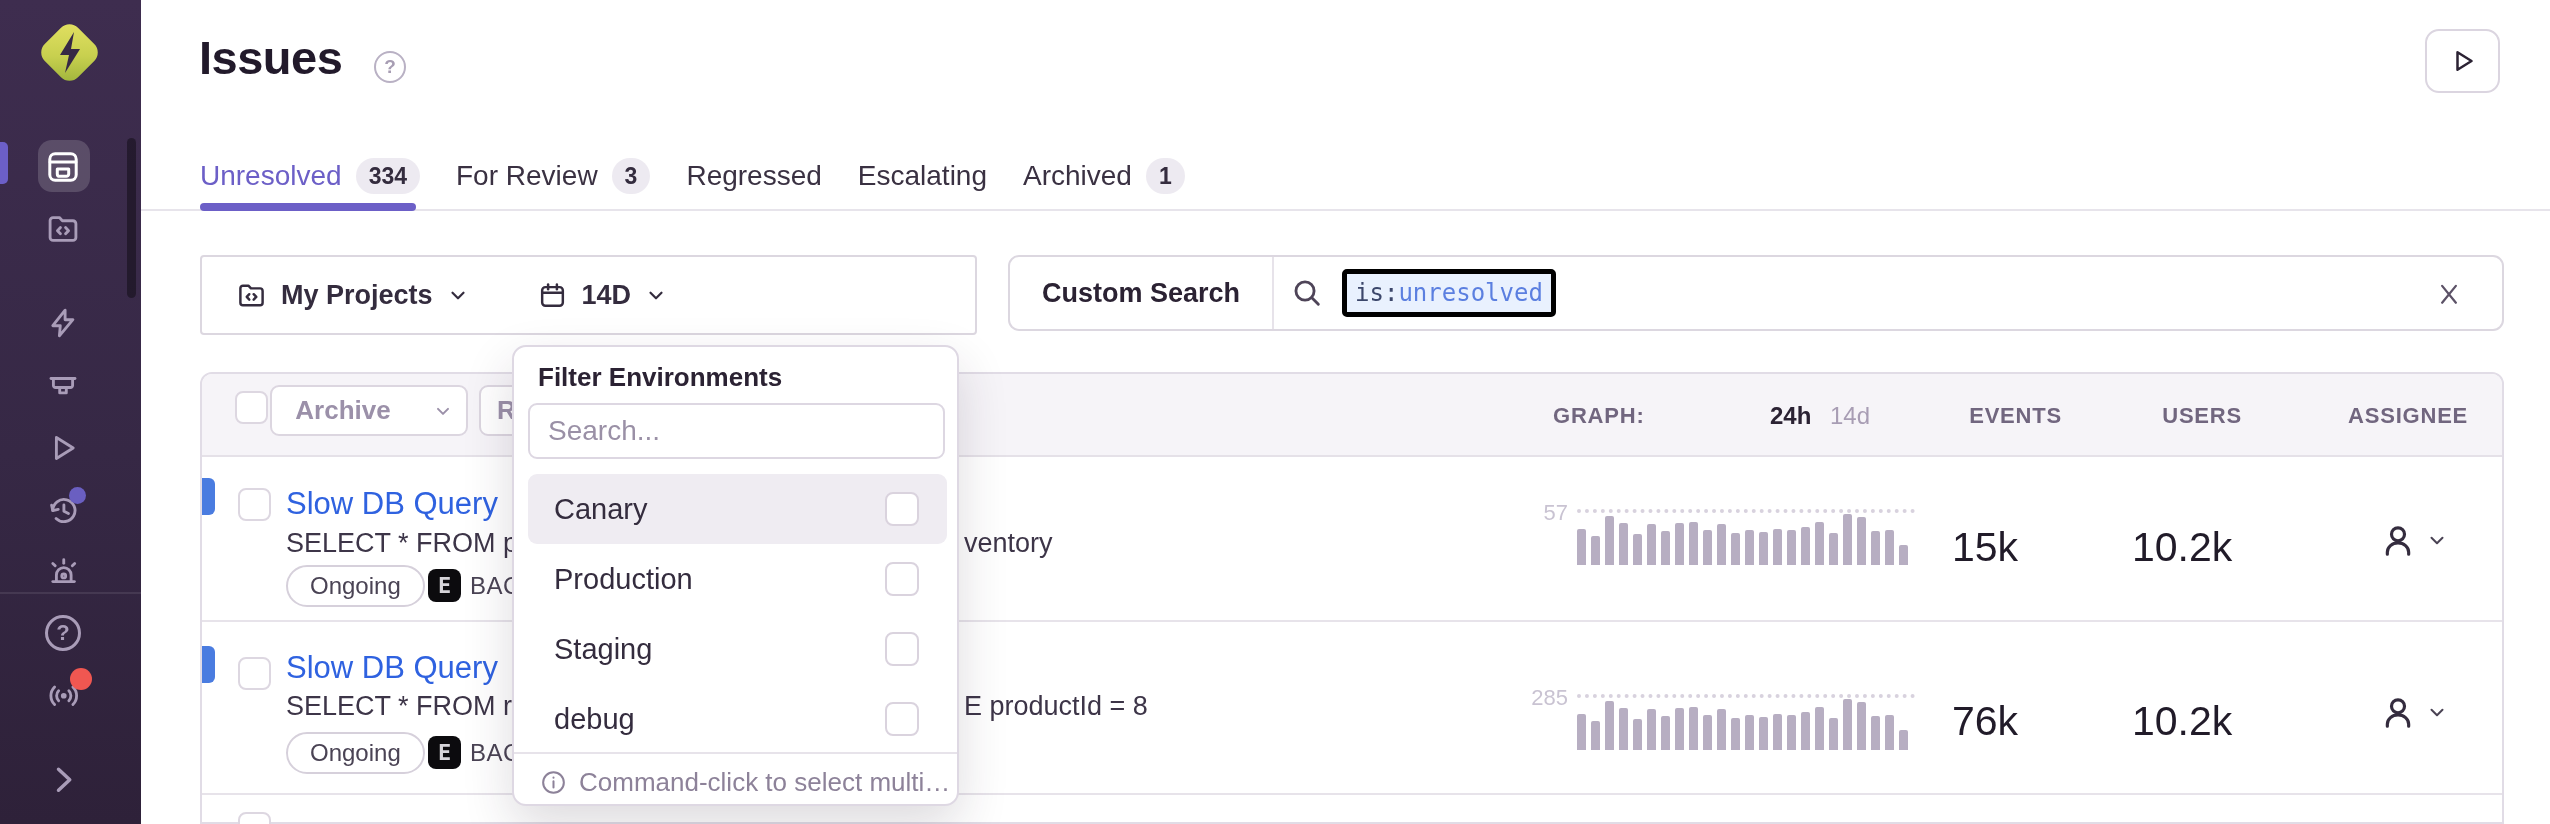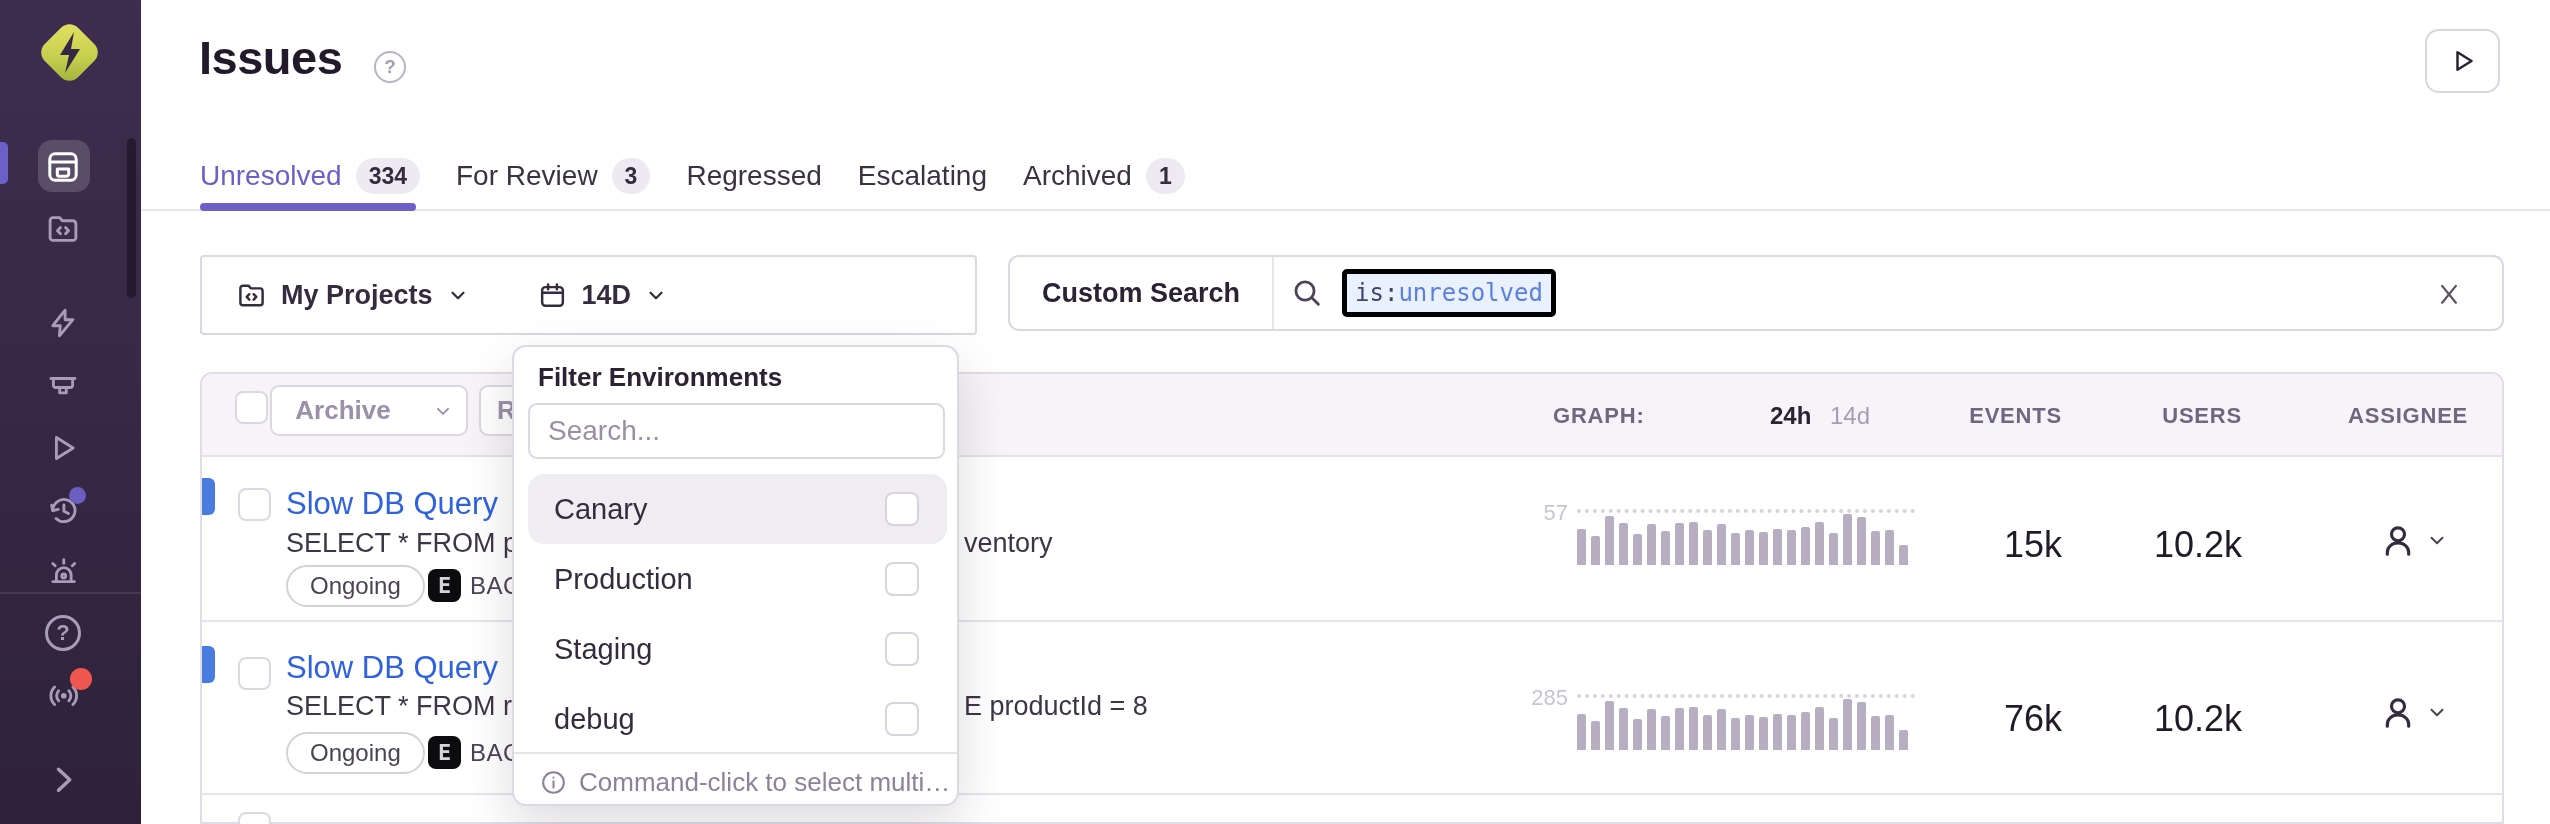--- a/index.html
+++ b/index.html
@@ -66,31 +66,31 @@
   .pill { position:absolute; height:42px; border:2px solid #d6d0db; border-radius:22px; display:flex; align-items:center; padding:0 22px;
     font-size:24px; color:#4a4354; background:#fff; }
   .platform { position:absolute; width:33px; height:33px; background:#0c0b0e; border-radius:8px; display:flex; align-items:center; justify-content:center;
     color:#d6d4d9; font-family:"DejaVu Sans Mono",monospace; font-size:22px; font-weight:700; }
   .proj-tag { position:absolute; font-size:24px; font-weight:500; color:#4a4354; letter-spacing:0.5px; }
   .peak { position:absolute; width:76px; text-align:right; font-size:22px; color:#c9c3d2; }
   .bars-wrap { position:absolute; width:338px; }
   .dotline { position:absolute; left:0; top:0; width:338px; border-top:4px dotted #d8d2de; }
   .bars { position:absolute; left:0; top:2px; width:338px; height:54px; display:flex; align-items:flex-end; gap:5px; }
   .bar { width:9px; border-radius:2px 2px 0 0; background:#b7aec2; }
-  .num { position:absolute; width:110px; text-align:right; font-size:36px; font-weight:500; color:#211b29; }
+  .num { position:absolute; width:110px; font-size:41px; font-weight:500; color:#211b29; }
   .assignee { position:absolute; display:flex; align-items:center; gap:8px; color:#342c3e; }
 
   
   .dropdown { position:absolute; left:512px; top:345px; width:447px; height:461px; background:#fff; border:2px solid #ded8e3; border-radius:14px;
     box-shadow:0 20px 50px rgba(43,34,51,0.16); z-index:50; }
   .dd-title { position:absolute; left:24px; top:15px; font-size:26px; font-weight:700; color:#2b2233; }
   .dd-search { position:absolute; left:14px; top:56px; width:417px; height:56px; border:2px solid #ddd7e2; border-radius:9px; font-size:28px;
     color:#3a3142; padding:0 18px; outline:none; font-family:"Liberation Sans","DejaVu Sans",sans-serif; }
   .dd-search::placeholder { color:#9a90a6; }
-  .dd-option { position:absolute; left:14px; width:419px; height:70px; border-radius:16px; display:flex; align-items:center; font-size:29px; color:#342c3e; }
+  .dd-option { position:absolute; left:14px; width:419px; height:70px; border-radius:9px; display:flex; align-items:center; font-size:29px; color:#342c3e; }
   .dd-option .opt-label { margin-left:26px; }
   .dd-option.hl { background:#efecf2; }
   .dd-check { position:absolute; right:28px; width:34px; height:34px; background:#fff; border:2.5px solid #dad3de; border-radius:8px; }
   .dd-footer-sep { position:absolute; left:0; top:405px; width:443px; height:2px; background:#e7e3ea; }
   .dd-footer { position:absolute; left:26px; top:420px; display:flex; align-items:center; gap:12px; font-size:26px; color:#8d8299; }
 
   svg { display:block; }
 </style>
 </head>
 <body>

